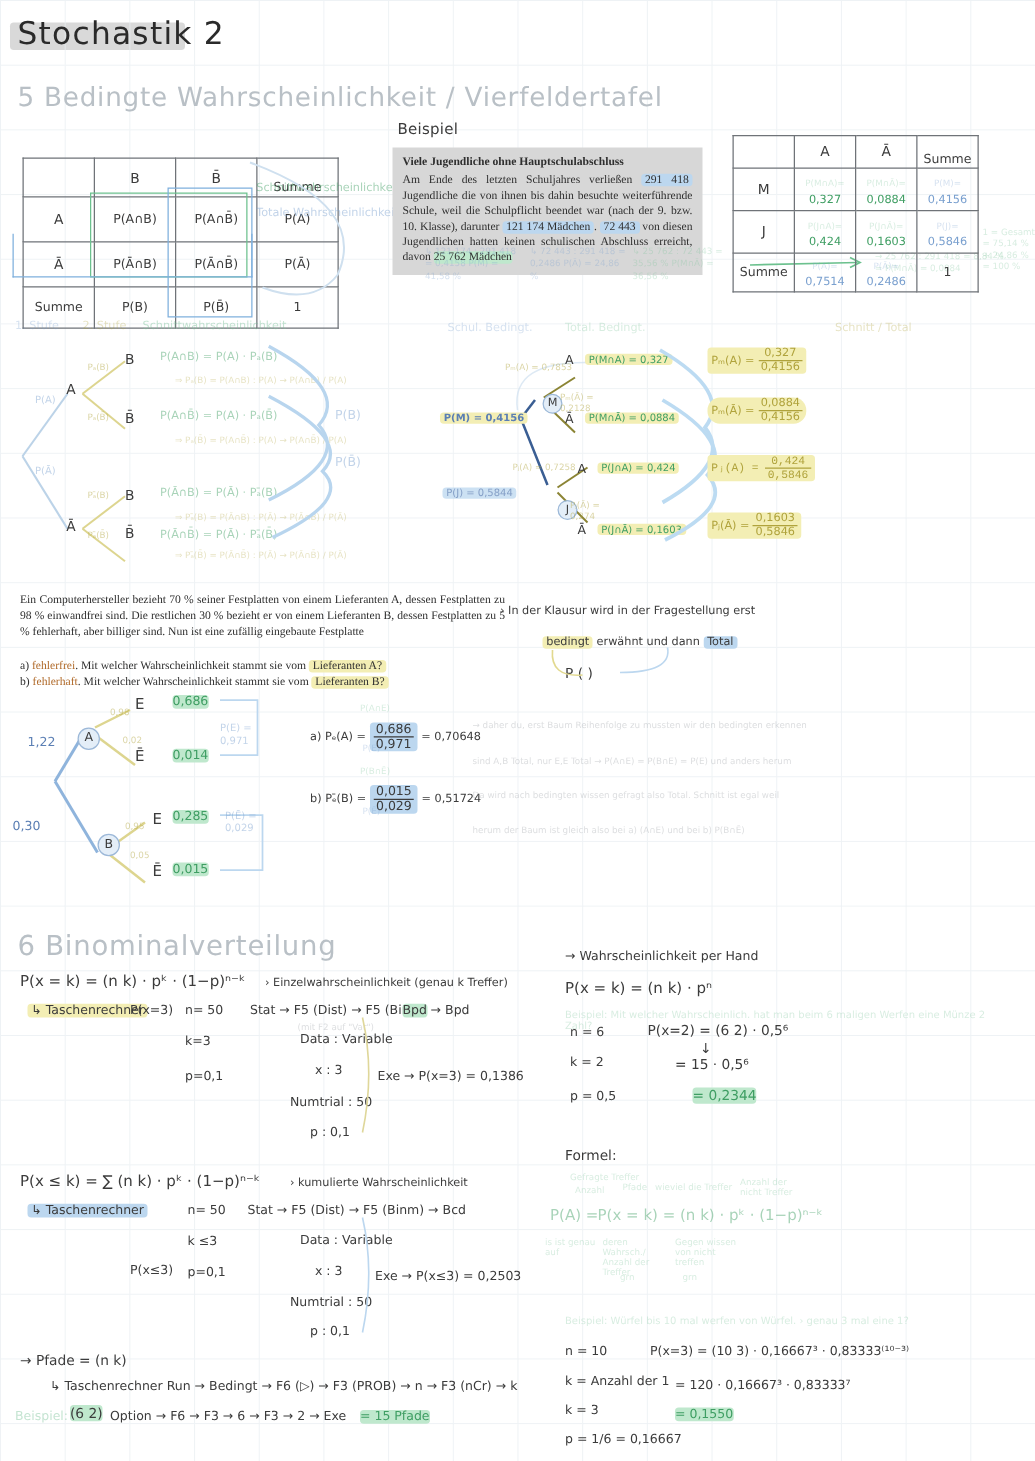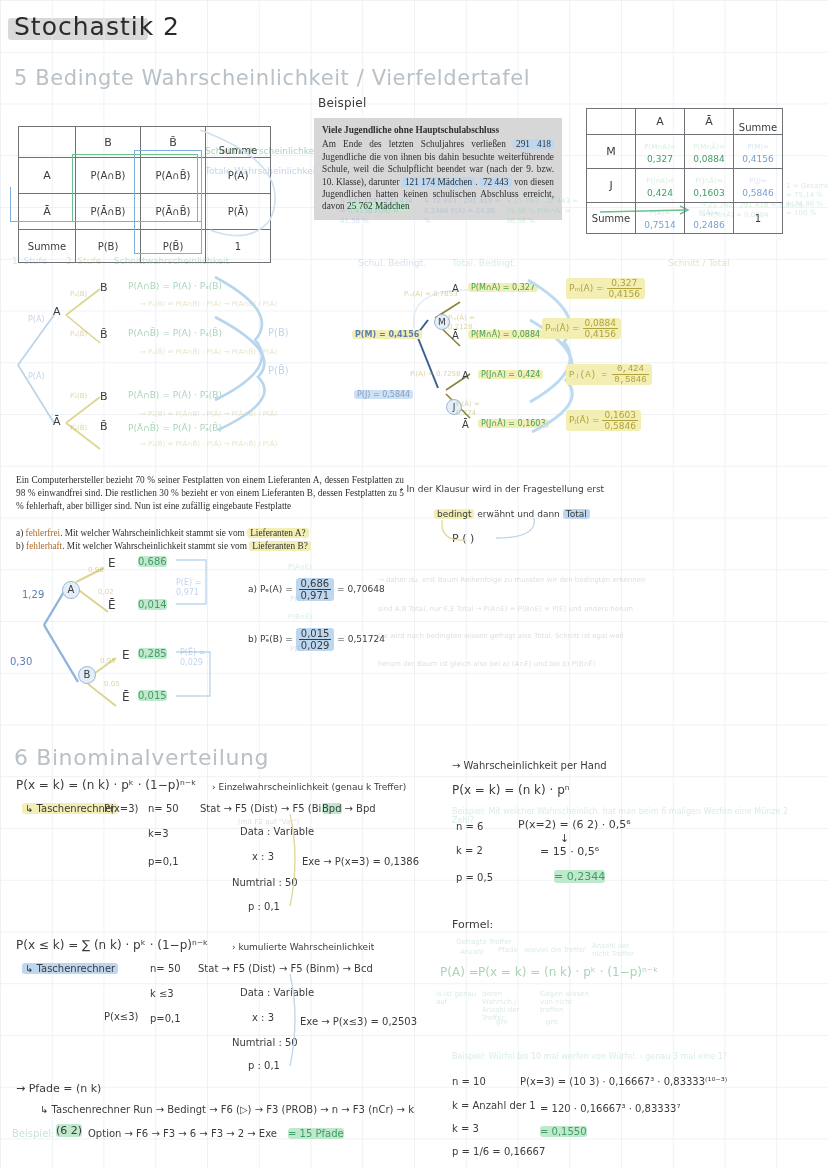--- a/index.html
+++ b/index.html
@@ -240,21 +240,21 @@
   <path d="M8 8 Q 66 42 44 70 Q 66 98 10 130" fill="none" stroke="#bcdbf2" stroke-width="3"></path>
   <path d="M10 48 Q 68 82 46 108 Q 68 132 12 160" fill="none" stroke="#bcdbf2" stroke-width="3"></path>
 </svg>
 <div class="abs t9 blue2 vfaint" style="left:568px;top:327px;">P(A)</div>
 <div class="abs t9 blue2 vfaint" style="left:568px;top:372px;">P(Ā)</div>
 
 <div class="abs t9 yel hly" style="left:566px;top:278px;">
   <span>Pₘ(A) =</span>
   <span class="frac"><span class="num">0,327</span><span class="den">0,4156</span></span>
 </div>
-<div class="abs t9 yel hly" style="left:542px;top:318px;">
+<div class="abs t9 yel hly" style="left:566px;top:318px;border-radius:10px;">
   <span>Pₘ(Ā) =</span>
   <span class="frac"><span class="num">0,0884</span><span class="den">0,4156</span></span>
 </div>
 <div class="abs t9 yel hly" style="left:566px;top:364px;font-family:Liberation Mono, monospace;">
   <span>Pⱼ(A) =</span>
   <span class="frac"><span class="num">0,424</span><span class="den">0,5846</span></span>
 </div>
 <div class="abs t9 yel hly" style="left:566px;top:410px;">
   <span>Pⱼ(Ā) =</span>
   <span class="frac"><span class="num">0,1603</span><span class="den">0,5846</span></span>
@@ -289,21 +289,21 @@
   <path d="M36 28 L 68 52" stroke="#ddd58f" stroke-width="2" fill="none"></path>
   <path d="M48 118 L 76 98" stroke="#ddd58f" stroke-width="2" fill="none"></path>
   <path d="M48 124 L 76 146" stroke="#ddd58f" stroke-width="2" fill="none"></path>
 </svg>
 <div class="abs" style="left:62px;top:578px;">
   <span class="nodecirc" style="width:16px;height:16px;line-height:16px;font-size:10px">A</span>
 </div>
 <div class="abs" style="left:78px;top:663px;">
   <span class="nodecirc" style="width:16px;height:16px;line-height:16px;font-size:10px">B</span>
 </div>
-<div class="abs t10 blue" style="left:22px;top:589px;">1,29</div>
+<div class="abs t10 blue" style="left:22px;top:589px;">1,22</div>
 <div class="abs t10 blue" style="left:10px;top:656px;">0,30</div>
 
 <div class="abs t12" style="left:108px;top:556px;">E</div>
 <div class="abs t12" style="left:108px;top:598px;">Ē</div>
 <div class="abs t12" style="left:122px;top:648px;">E</div>
 <div class="abs t12" style="left:122px;top:690px;">Ē</div>
 <div class="abs t7 yel faint" style="left:88px;top:566px;">0,98</div>
 <div class="abs t7 yel faint" style="left:98px;top:588px;">0,02</div>
 <div class="abs t7 yel faint" style="left:100px;top:657px;">0,95</div>
 <div class="abs t7 yel faint" style="left:104px;top:680px;">0,05</div>

